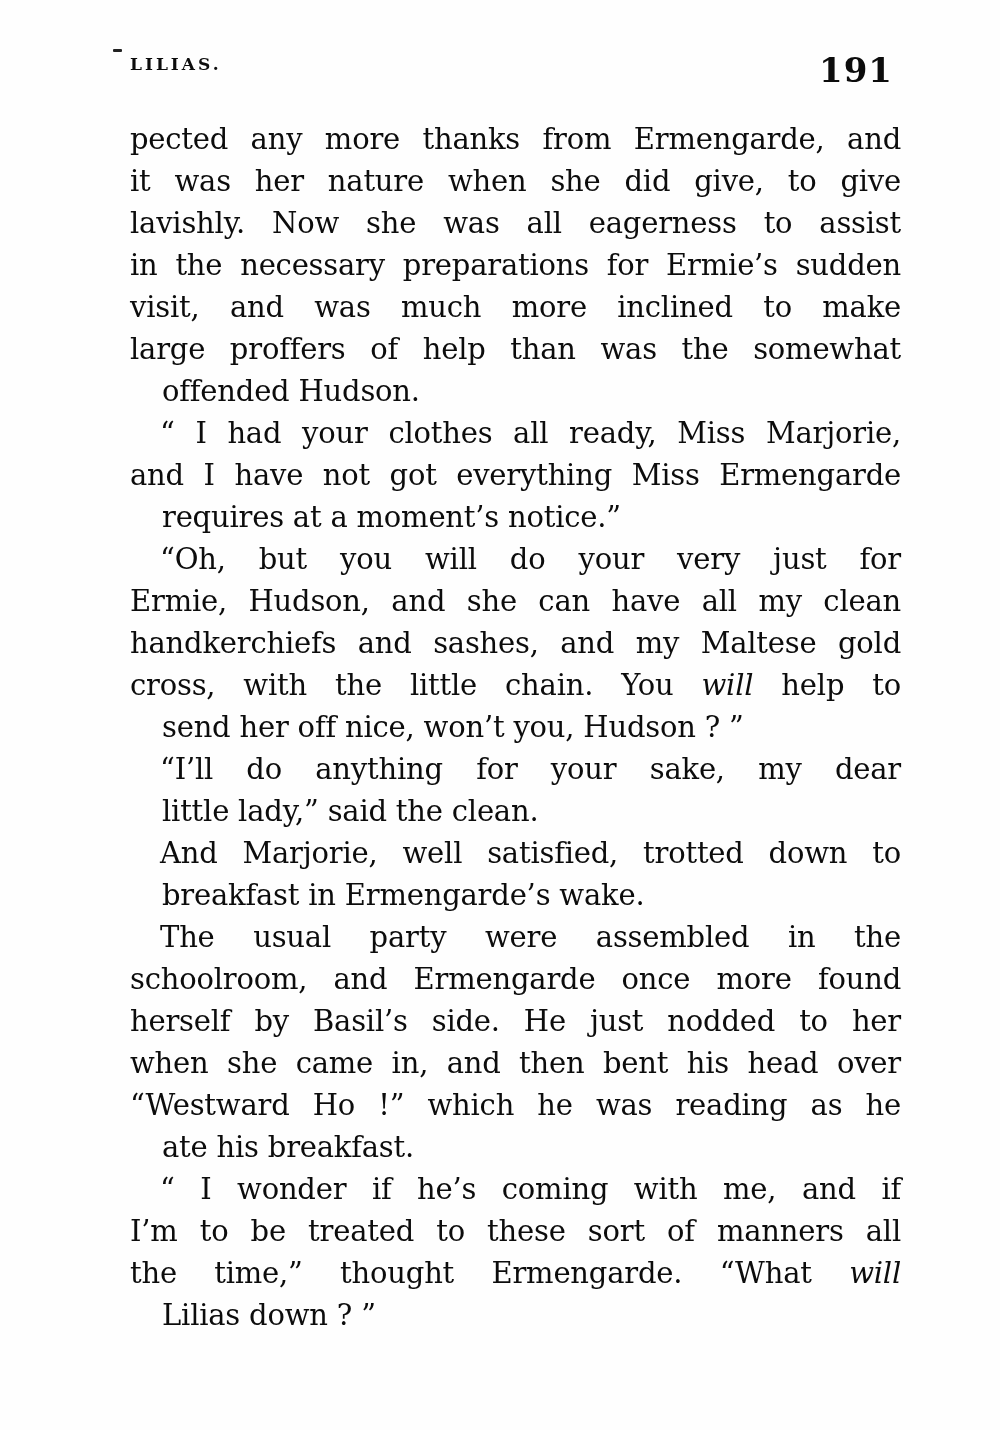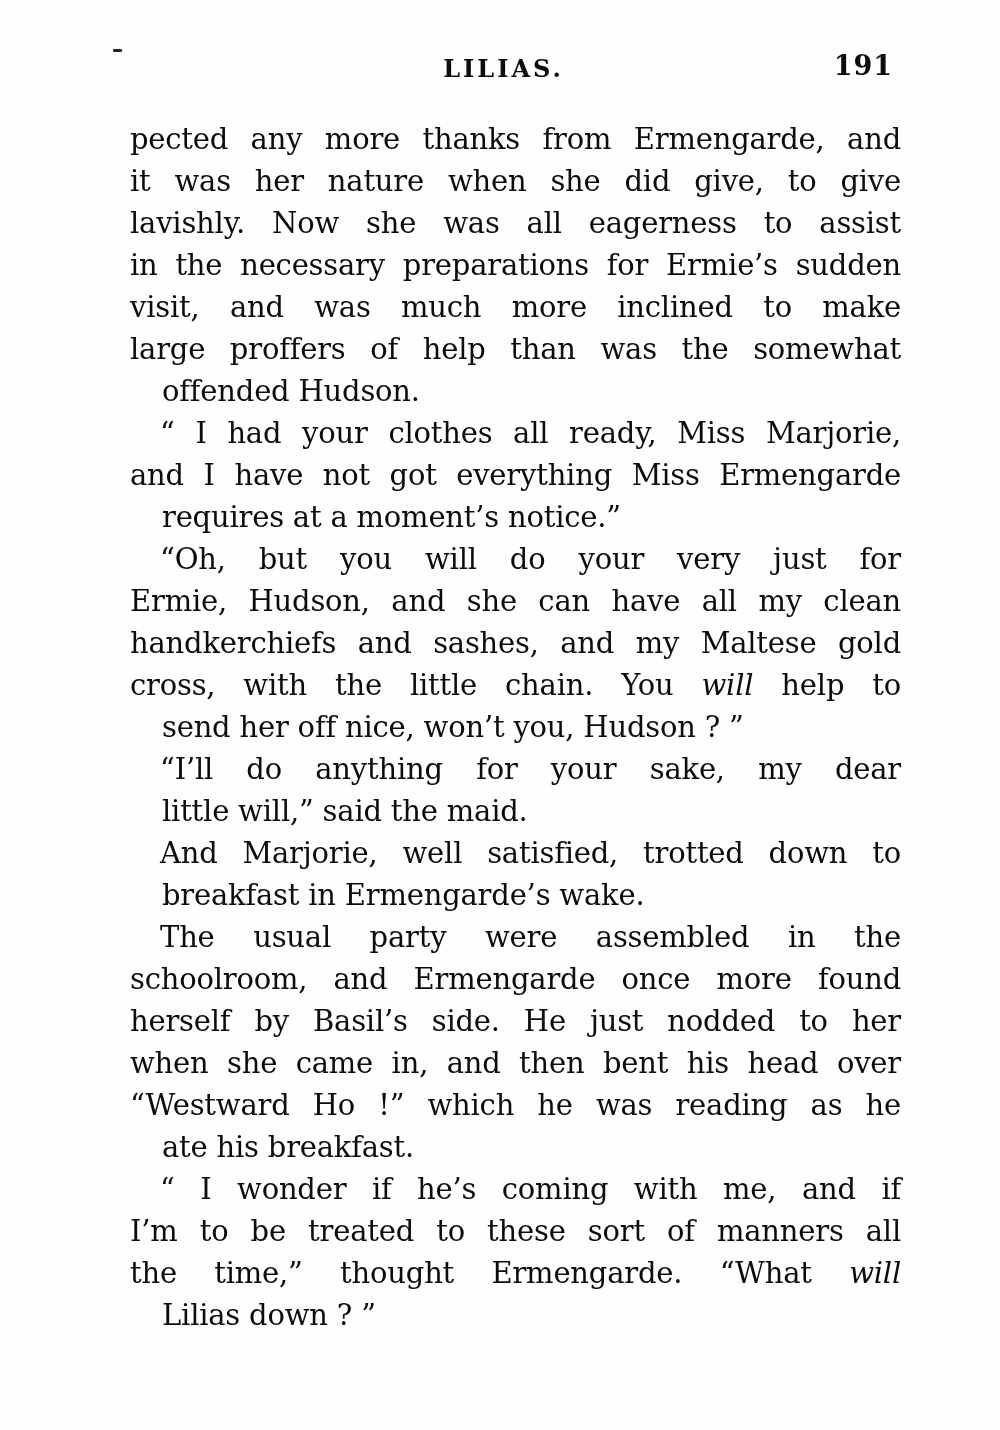--- a/index.html
+++ b/index.html
@@ -16,32 +16,32 @@
     color: #0c0c0c;
   }
   .scan-page {
     position: absolute;
     inset: 0;
     background: #fefefe;
   }
   .running-head {
     position: absolute;
     top: 54px;
-    left: 118px;
+    left: 130px;
     width: 771px;
-    text-align: center;
-    font-size: 24px;
+    text-align: left;
+    font-size: 17px;
     font-weight: bold;
     letter-spacing: 3px;
   }
   .page-number {
     position: absolute;
     top: 50px;
     right: 107px;
-    font-size: 27px;
+    font-size: 34px;
     font-weight: bold;
     letter-spacing: 1px;
   }
   .stray-mark {
     position: absolute;
     left: 113px;
     top: 49px;
     width: 9px;
     height: 3px;
     background: #222;
@@ -94,21 +94,21 @@
       </div>
       <div class="paragraph">
         <div class="line indent">“Oh, but you will do your very just for</div>
         <div class="line">Ermie, Hudson, and she can have all my clean</div>
         <div class="line">handkerchiefs and sashes, and my Maltese gold</div>
         <div class="line">cross, with the little chain. You <i>will</i> help to</div>
         <div class="line last">send her off nice, won’t you, Hudson ? ”</div>
       </div>
       <div class="paragraph">
         <div class="line indent">“I’ll do anything for your sake, my dear</div>
-        <div class="line last">little will,” said the maid.</div>
+        <div class="line last">little lady,” said the clean.</div>
       </div>
       <div class="paragraph">
         <div class="line indent">And Marjorie, well satisfied, trotted down to</div>
         <div class="line last">breakfast in Ermengarde’s wake.</div>
       </div>
       <div class="paragraph">
         <div class="line indent">The usual party were assembled in the</div>
         <div class="line">schoolroom, and Ermengarde once more found</div>
         <div class="line">herself by Basil’s side. He just nodded to her</div>
         <div class="line">when she came in, and then bent his head over</div>

